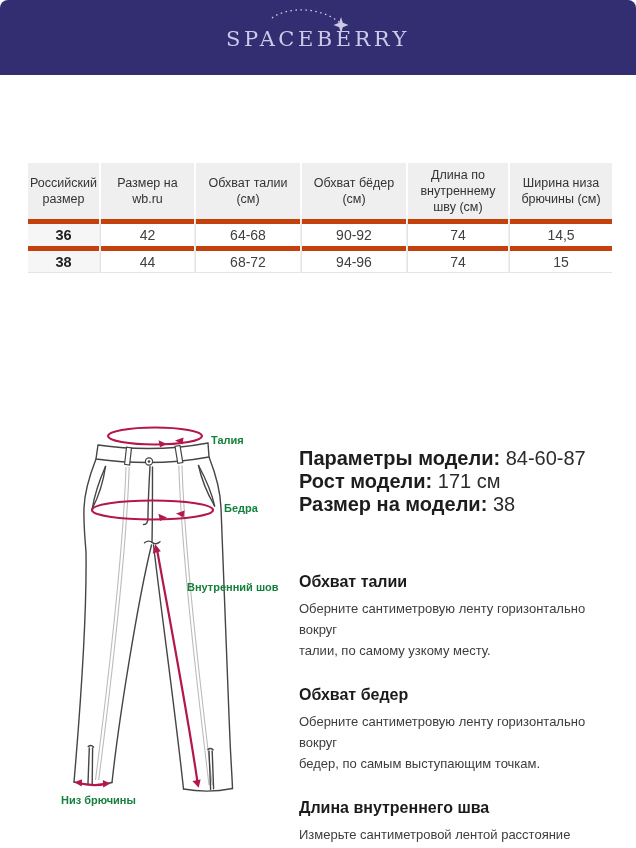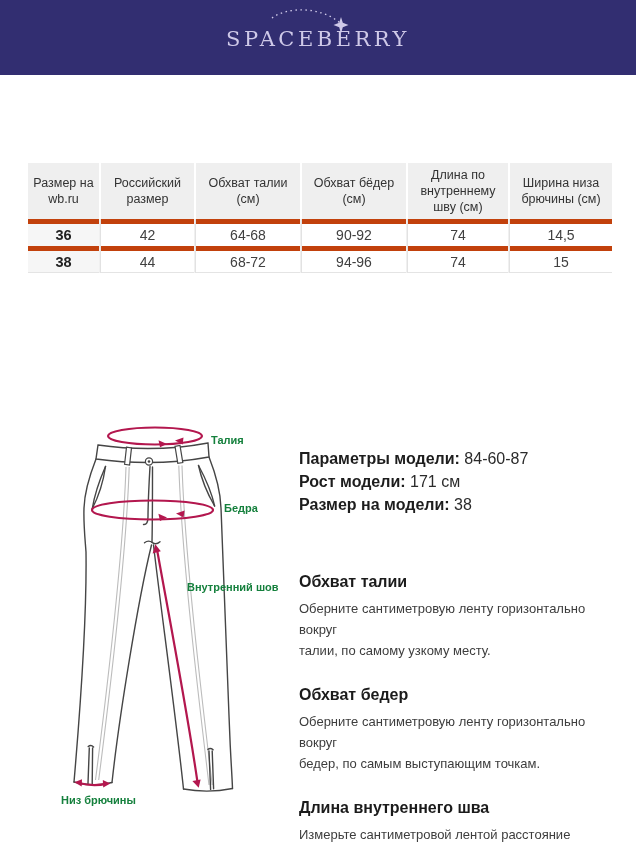--- a/index.html
+++ b/index.html
@@ -1,18 +1,18 @@
 <!DOCTYPE html>
 <html><head>
 <meta charset="utf-8">
 <style>
   html,body{margin:0;padding:0;background:#fff;}
   .page{
     position:relative;width:636px;height:848px;background:#ffffff;overflow:hidden;
-    font-family:"Liberation Sans", sans-serif;color:#2b2b2b;
+    font-family:"Liberation Sans", sans-serif;color:#2b2b2b;border-radius:8px;
   }
   
   .brand-bar{
     position:absolute;left:0;top:0;width:636px;height:75px;
     background:#322e71;
   }
   .brand-logo{
     position:absolute;left:0;top:0;width:636px;height:75px;line-height:79px;
     text-align:center;font-family:"DejaVu Serif", serif;font-weight:400;
     font-size:21px;letter-spacing:3.5px;margin-right:-3.5px;color:#cfc9e8;
@@ -41,42 +41,42 @@
   .diagram-svg{position:absolute;left:0;top:418px;}
   .dlabel{
     position:absolute;font-size:11px;font-weight:700;color:#15803d;line-height:19.5px;
   }
   .lbl-waist{left:211px;top:431px;}
   .lbl-hips{left:224px;top:499px;}
   .lbl-inseam{left:187px;top:552px;width:106px;margin-top:26px;}
   .lbl-hem{left:61px;top:791px;}
   
   .info{position:absolute;left:299px;top:447px;width:312px;}
-  .mline{font-size:16px;line-height:23px;color:#2b2b2b;}
+  .mline{font-size:20px;line-height:23px;color:#2b2b2b;}
   .mline .ml{font-weight:700;color:#1d1d1d;}
   .guide{margin-top:57px;}
   .gsec h2{font-size:16px;font-weight:700;color:#1b1b1b;margin:0 0 7px 0;}
   .gsec p{font-size:13px;line-height:21px;color:#3d3d3d;margin:0 0 25px 0;white-space:pre-line;}
 </style>
 </head>
 <body>
 
 <div class="page">
 
   <div class="brand-bar">
     <div class="brand-logo">SPACEBERRY</div>
     <svg class="sparkle" viewBox="0 0 120 42" width="120" height="42">
       <path d="M22,14 C38,2 72,3 90,19" fill="none" stroke="#cfc9e8" stroke-width="1.3" stroke-dasharray="1.5,3.5"></path>
       <path d="M91,13 L92.8,18.8 L98.5,21 L92.8,23.2 L91,29.5 L89.2,23.2 L83.5,21 L89.2,18.8 Z" fill="#cfc9e8"></path>
     </svg>
   </div>
 
   <div class="size-table">
+    <div class="th">Российский размер</div>
     <div class="th">Размер на wb.ru</div>
-    <div class="th">Российский размер</div>
     <div class="th">Обхват талии (см)</div>
     <div class="th">Обхват бёдер (см)</div>
     <div class="th">Длина по внутреннему шву (см)</div>
     <div class="th">Ширина низа брючины (см)</div>
 
     <div class="td size">36</div>
     <div class="td vline">42</div>
     <div class="td vline">64-68</div>
     <div class="td vline">90-92</div>
     <div class="td vline">74</div>

